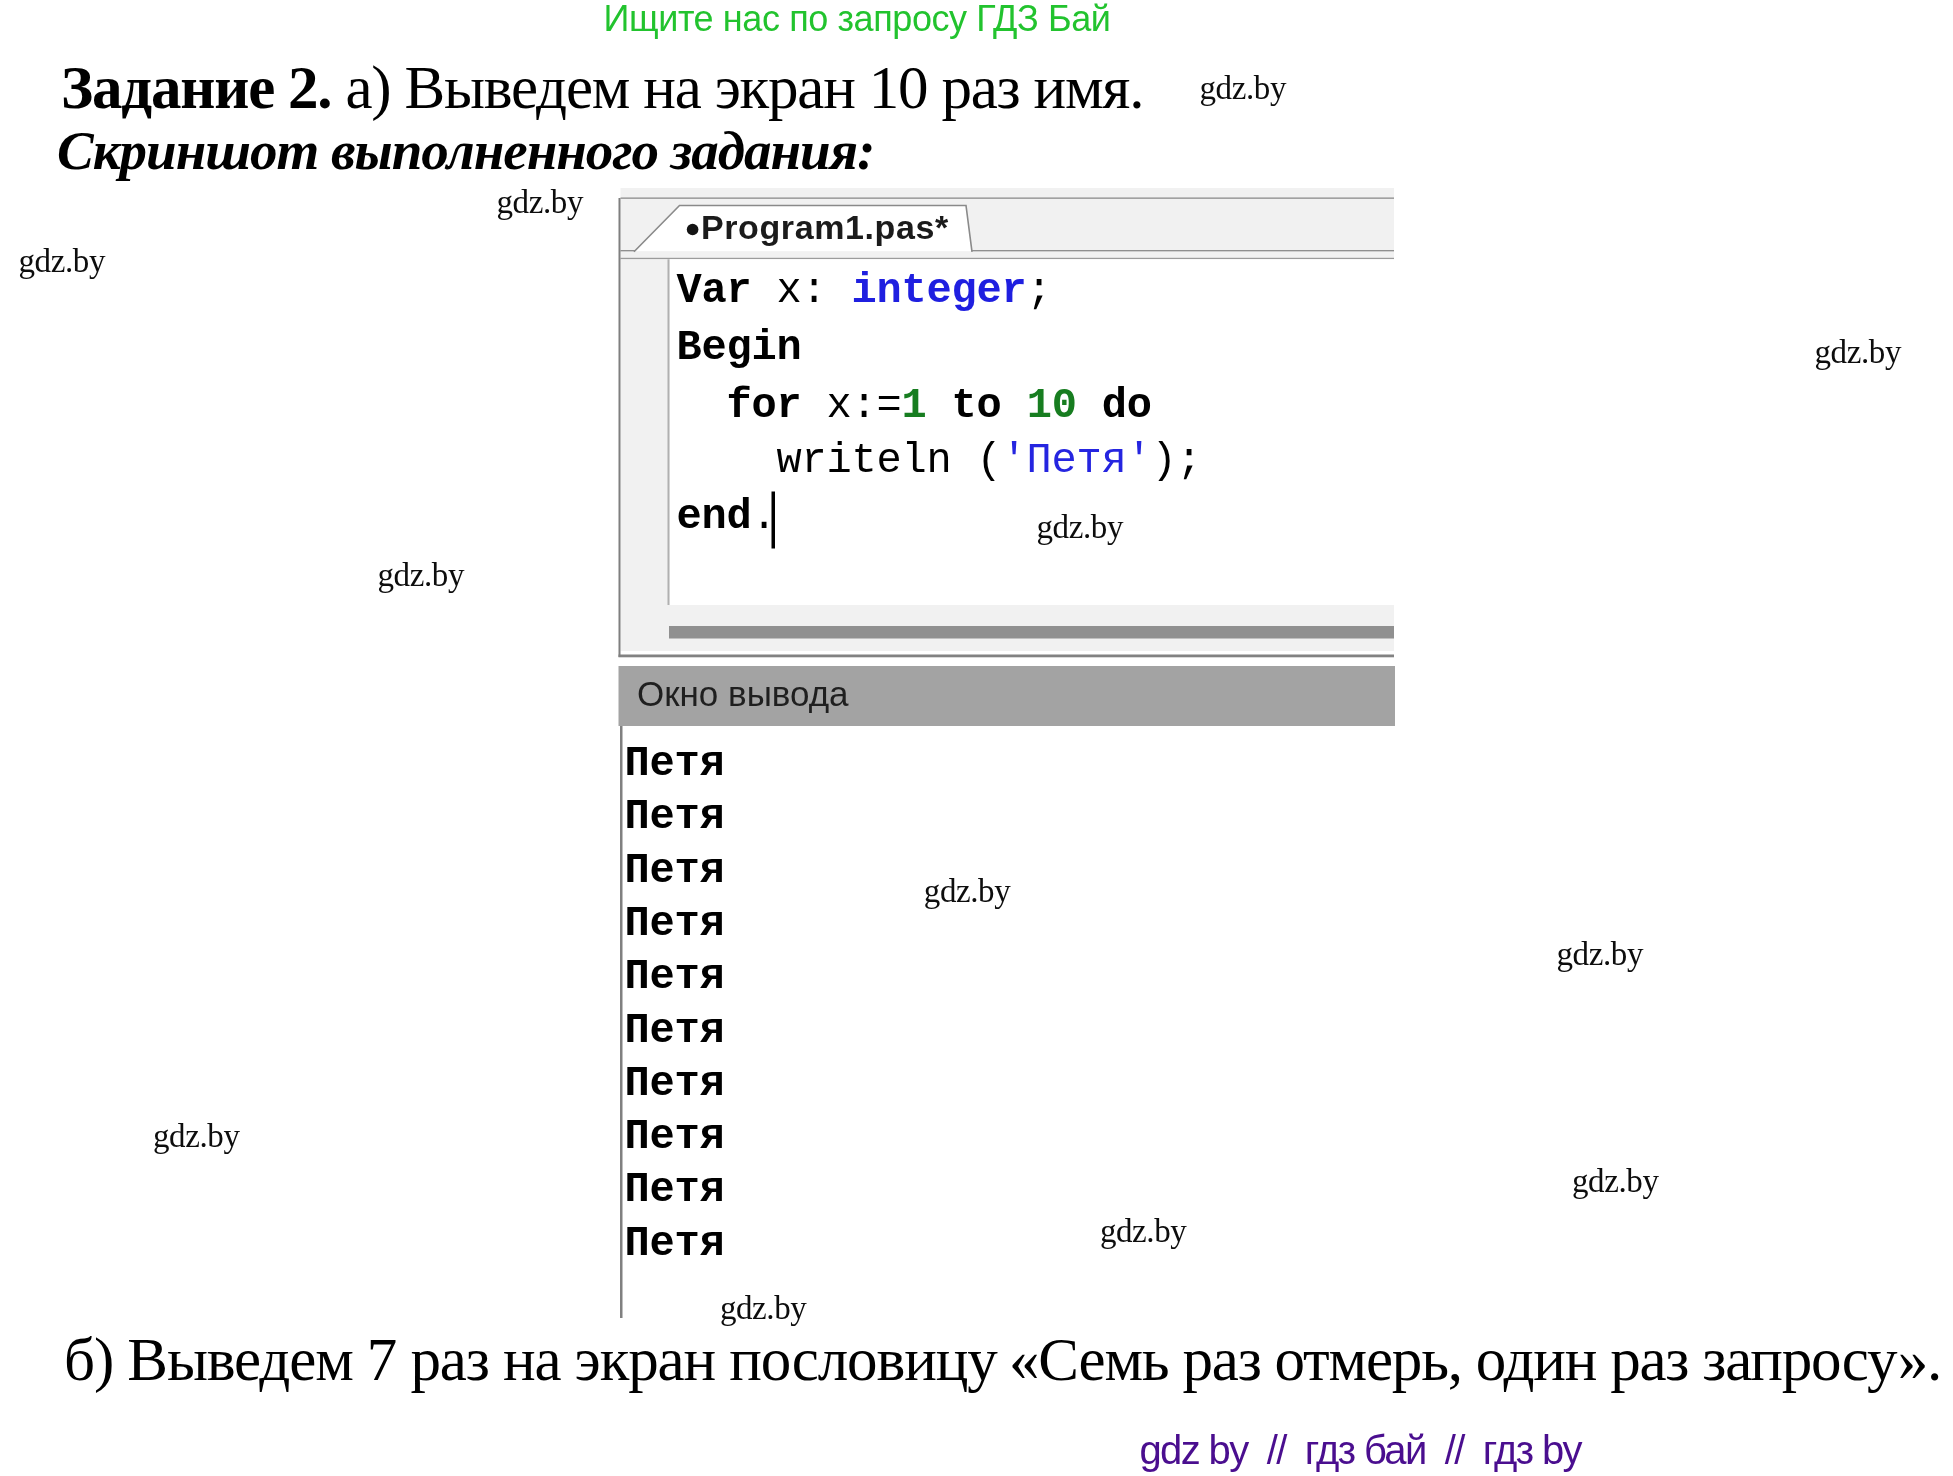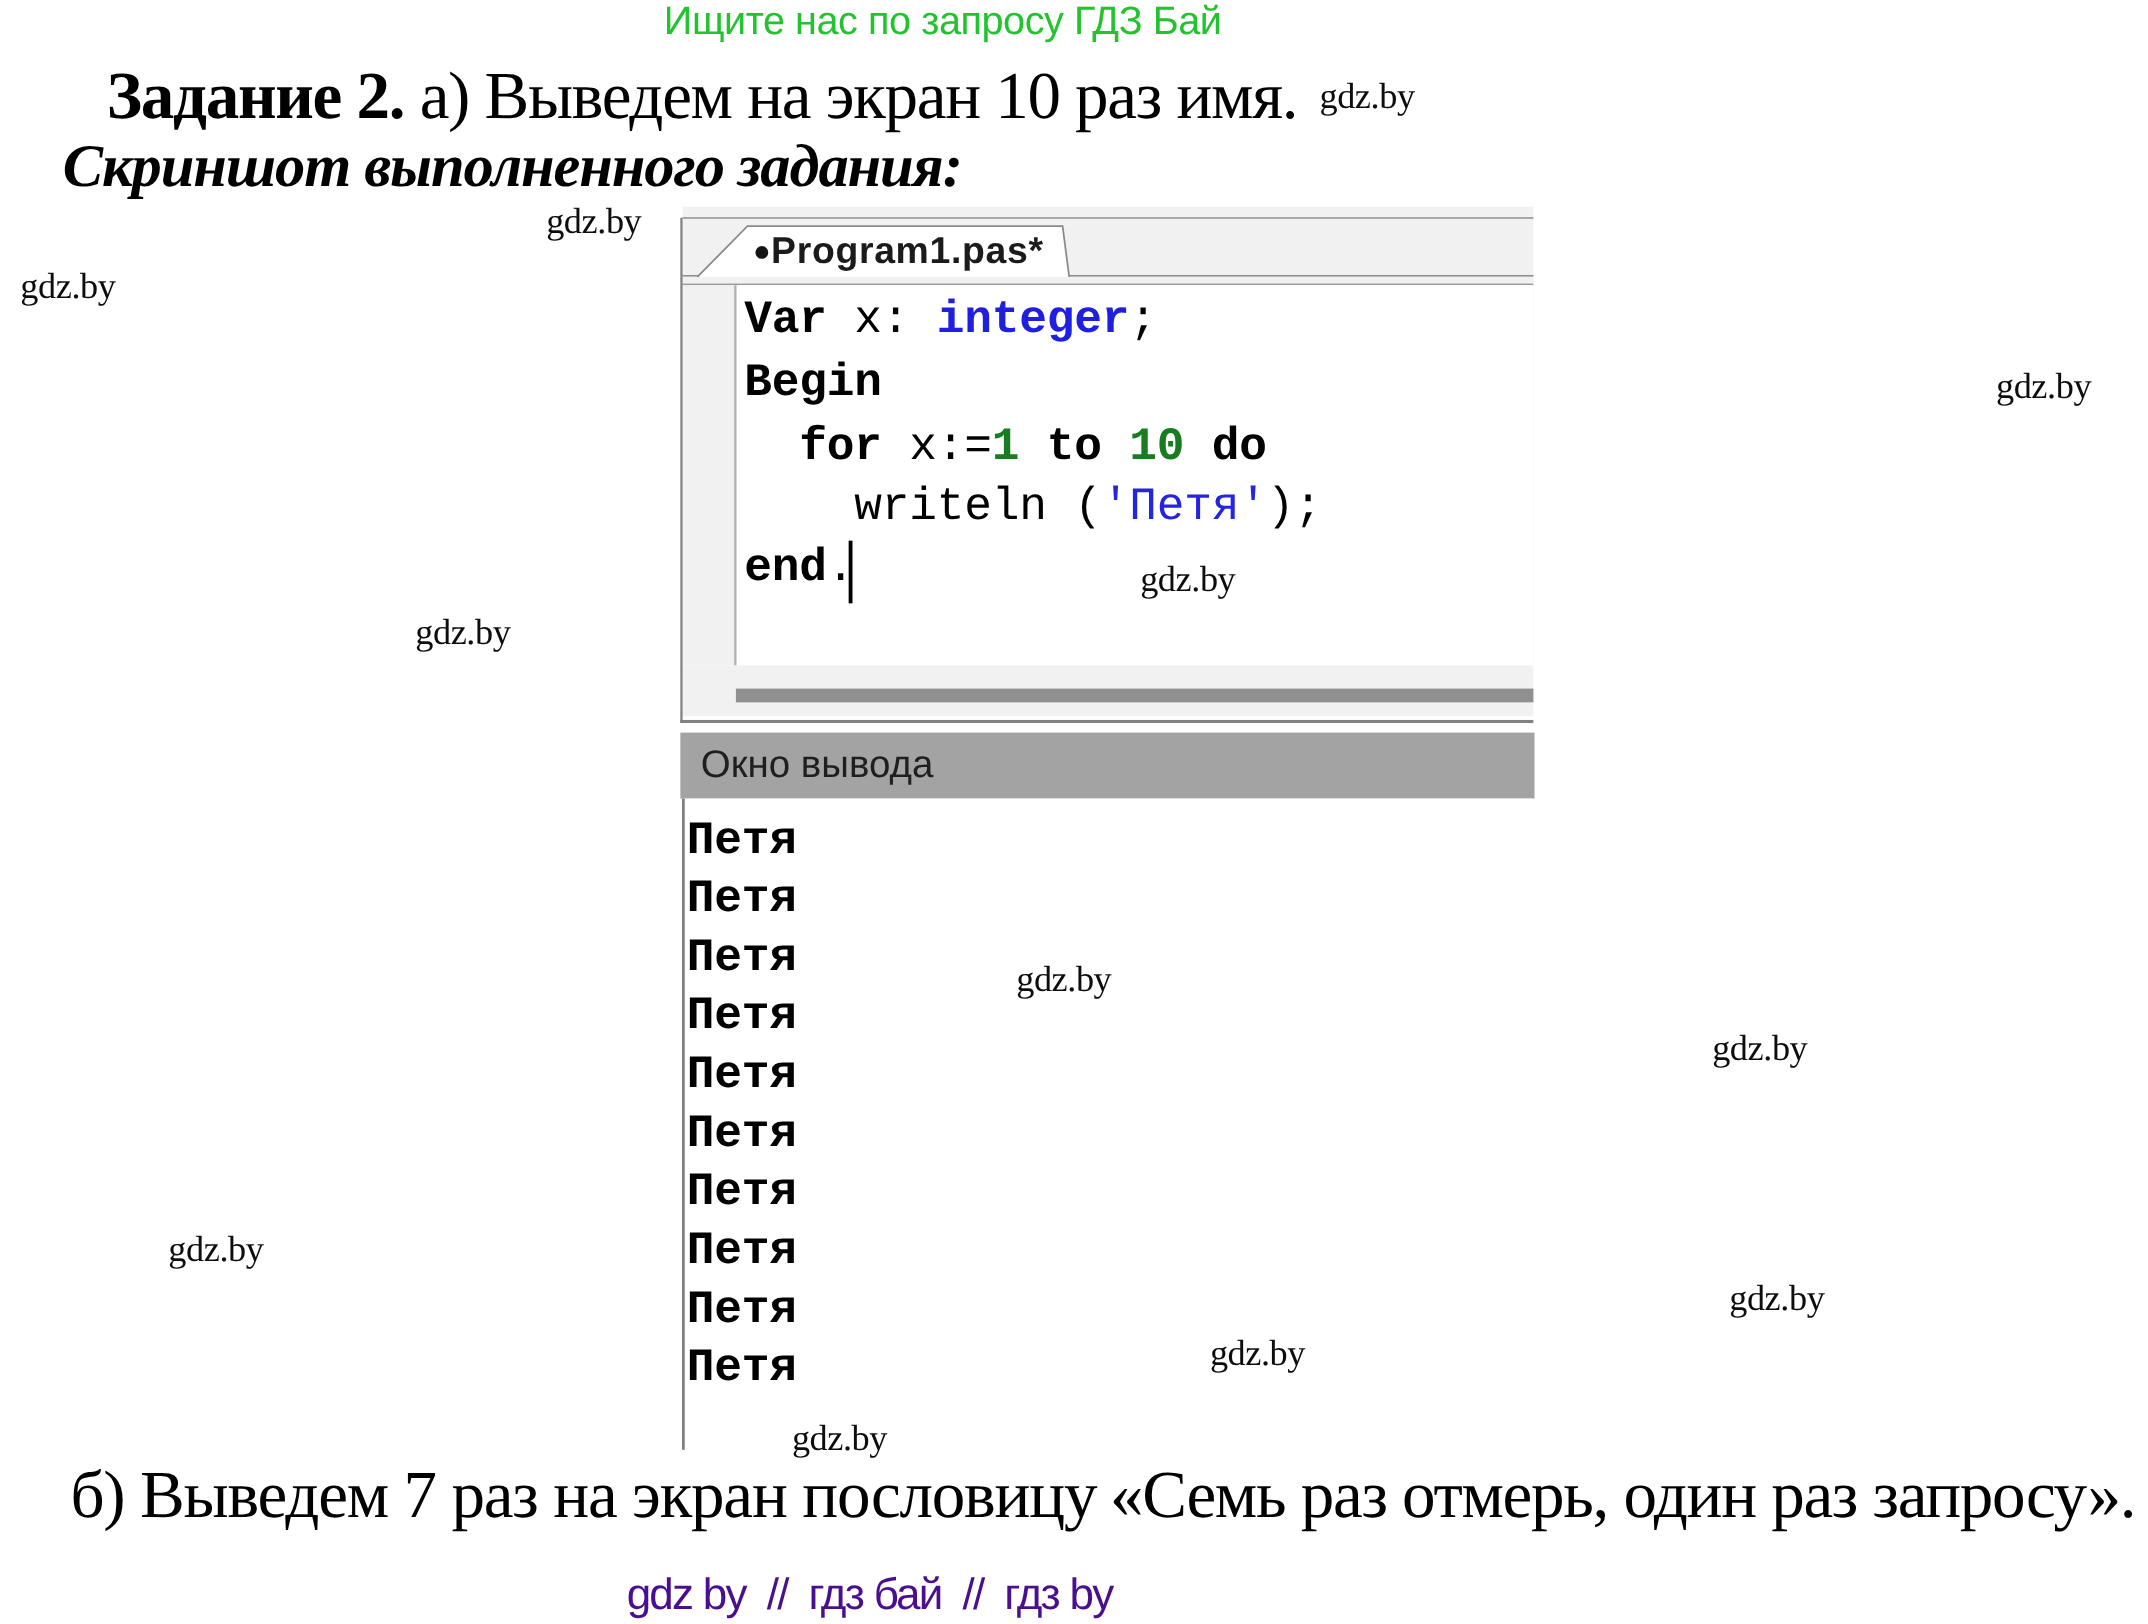--- a/index.html
+++ b/index.html
@@ -5,27 +5,27 @@
   html,body{margin:0;padding:0;background:#fff;width:1953px;height:1476px;overflow:hidden;}
   .abs{position:absolute;white-space:pre;}
   .serif{font-family:"Liberation Serif",serif;font-size:64px;line-height:1;color:#000;}
   .sans{font-family:"Liberation Sans",sans-serif;line-height:1;}
   .wm{z-index:5;font-family:Liberation Serif, serif;font-size:33px;letter-spacing:-0.4px;line-height:1;color:#0d0d0d;}
 </style>
 </head>
 <body>
 <div id="green" class="abs sans" style="left:0;top:1px;width:1714px;text-align:center;font-size:36px;letter-spacing:-0.4px;color:#22c32e;">Ищите нас по запросу ГДЗ Бай</div>
 
-<div id="line1" class="abs serif" style="left:61px;top:57px;font-size:61px;letter-spacing:-1.2px;margin-left:36px;"><b>Задание 2.</b> а) Выведем на экран 10 раз имя.</div>
+<div id="line1" class="abs serif" style="left:61px;top:57px;font-size:61px;letter-spacing:-1.2px;"><b>Задание 2.</b> а) Выведем на экран 10 раз имя.</div>
 
 <div id="skr" class="abs serif" style="left:57px;top:122.7px;font-size:55px;letter-spacing:-1px;font-weight:bold;font-style:italic;">Скриншот выполненного задания:</div>
 
 <div id="lineb" class="abs serif" style="left:64px;top:1328.6px;font-size:61px;letter-spacing:-1.1px;">б) Выведем 7 раз на экран пословицу<span style="position:absolute;left:945px;top:0;letter-spacing:-1.2px;white-space:pre;">«Семь раз отмерь, один раз запросу».</span></div>
 
-<div id="purple" class="abs sans" style="left:0;top:1429.6px;width:1581px;text-align:center;font-size:40px;letter-spacing:-1.6px;color:#4a0e8f;">gdz by&nbsp; //&nbsp; гдз бай&nbsp; //&nbsp; гдз by</div>
+<div id="purple" class="abs sans" style="left:0;top:1429.6px;width:1581px;text-align:right;font-size:40px;letter-spacing:-1.6px;color:#4a0e8f;">gdz by&nbsp; //&nbsp; гдз бай&nbsp; //&nbsp; гдз by</div>
 
 <div class="abs wm" style="left:1199.5px;top:72.2px;">gdz.by</div>
 <div class="abs wm" style="left:496.5px;top:186.2px;">gdz.by</div>
 <div class="abs wm" style="left:18.5px;top:245.2px;">gdz.by</div>
 <div class="abs wm" style="left:1814.5px;top:336.2px;">gdz.by</div>
 <div class="abs wm" style="left:1036.5px;top:511.2px;">gdz.by</div>
 <div class="abs wm" style="left:377.5px;top:558.6px;">gdz.by</div>
 <div class="abs wm" style="left:923.8px;top:874.6px;">gdz.by</div>
 <div class="abs wm" style="left:1556.5px;top:938.1px;">gdz.by</div>
 <div class="abs wm" style="left:153px;top:1120px;">gdz.by</div>

